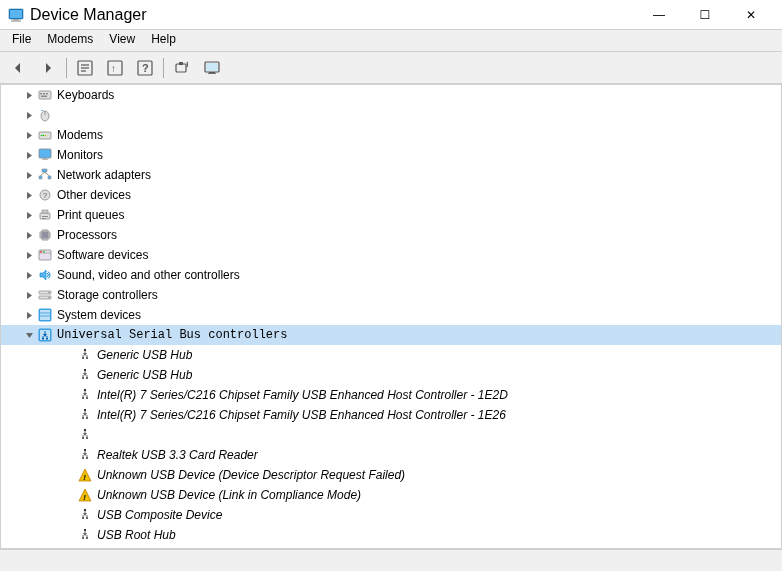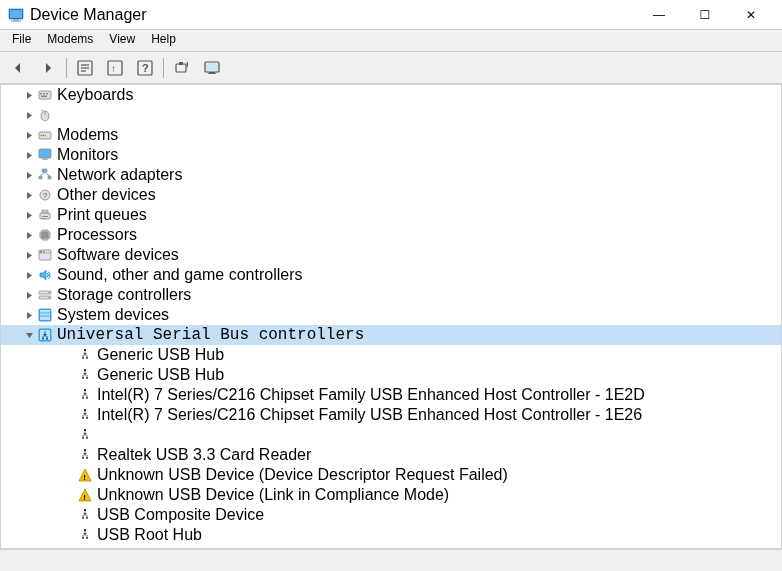--- a/index.html
+++ b/index.html
@@ -136,26 +136,26 @@
       width: 16px;
       height: 16px;
       margin-right: 4px;
       flex-shrink: 0;
       display: flex;
       align-items: center;
       justify-content: center;
     }
 
     .tree-label {
-      font-size: 16px;
+      font-size: 12px;
       color: #000;
     }
 
     .indent-1 { padding-left: 20px; }
-    .indent-2 { padding-left: 60px; }
+    .indent-2 { padding-left: 60px; font-style: italic; }
 
     
     .status-bar {
       height: 22px;
       background: #f0f0f0;
       border-top: 1px solid #d0d0d0;
       display: flex;
       align-items: center;
       padding: 0 8px;
       font-size: 11px;
@@ -412,21 +412,21 @@
             <polygon points="2,1 7,4.5 2,8" fill="#666"></polygon>
           </svg>
         </span>
         <span class="tree-icon">
           <svg width="14" height="14" viewBox="0 0 14 14">
         <polygon points="2,5 5,5 8,2 8,12 5,9 2,9" fill="#5ab4f0" stroke="#0080d0" stroke-width="0.6"></polygon>
         <path d="M9,5 Q12,7 9,9" stroke="#0080d0" stroke-width="1" fill="none"></path>
         <path d="M10,3.5 Q14,7 10,10.5" stroke="#0080d0" stroke-width="1" fill="none"></path>
       </svg>
         </span>
-        <span class="tree-label">Sound, other and game controllers</span>
+        <span class="tree-label">Sound, video and other controllers</span>
       </div>
       <div class="tree-item indent-1">
         <span class="tree-toggle">
           <svg width="9" height="9" viewBox="0 0 9 9">
             <polygon points="2,1 7,4.5 2,8" fill="#666"></polygon>
           </svg>
         </span>
         <span class="tree-icon">
           <svg width="14" height="14" viewBox="0 0 14 14">
         <rect x="1" y="3" width="12" height="3" rx="0.5" fill="#e0e0e0" stroke="#888" stroke-width="0.7"></rect>

